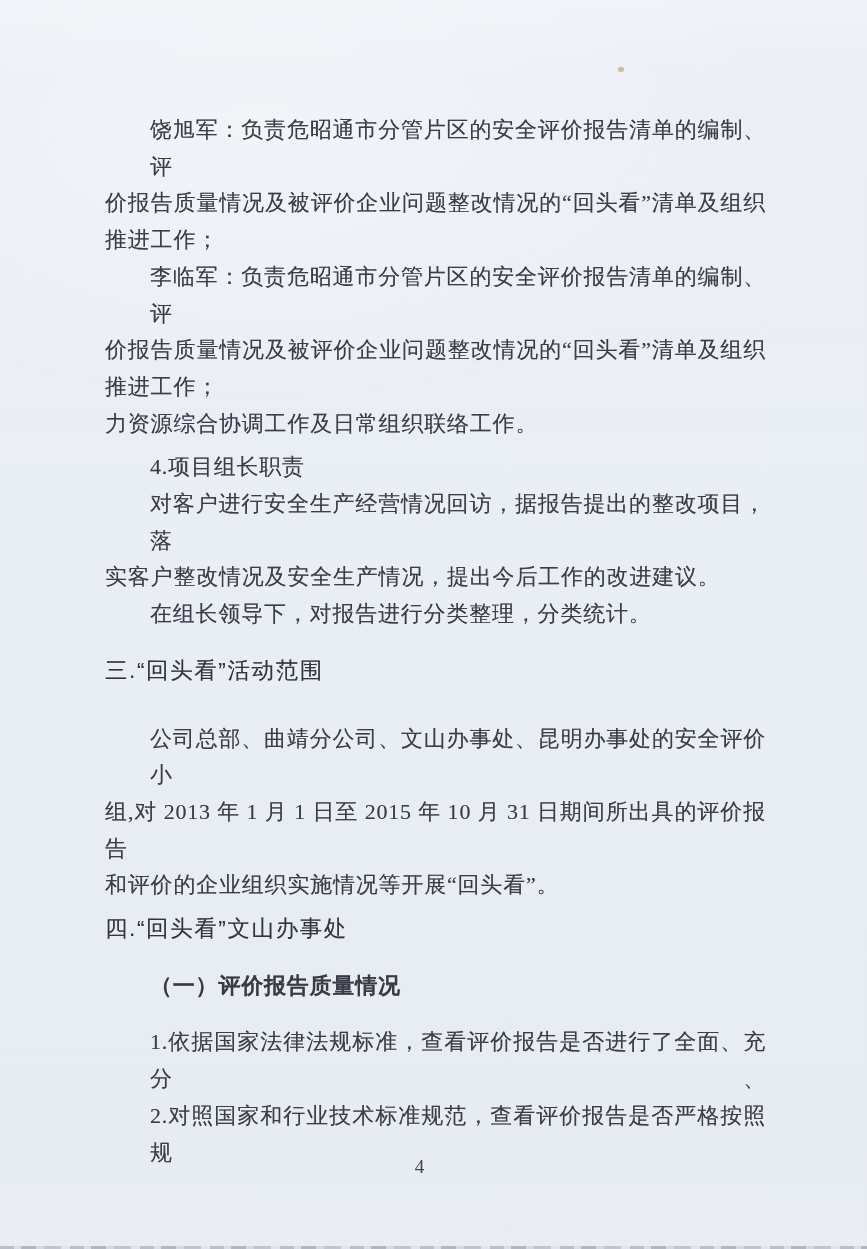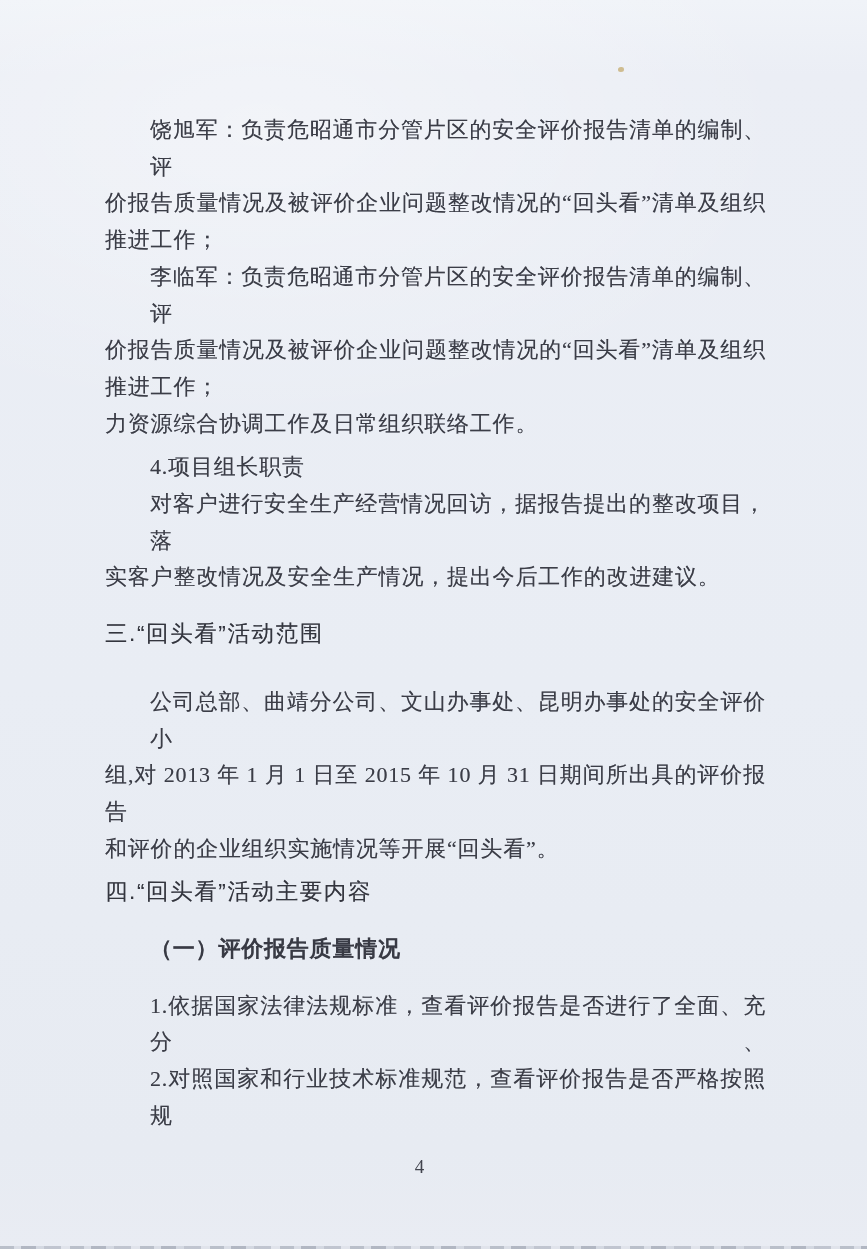--- a/index.html
+++ b/index.html
@@ -80,25 +80,26 @@
       <div class="line body indent fill">饶旭军：负责危昭通市分管片区的安全评价报告清单的编制、评</div>
       <div class="line body fill">价报告质量情况及被评价企业问题整改情况的“回头看”清单及组织</div>
       <div class="line body">推进工作；</div>
       <div class="line body indent fill">李临军：负责危昭通市分管片区的安全评价报告清单的编制、评</div>
       <div class="line body fill">价报告质量情况及被评价企业问题整改情况的“回头看”清单及组织</div>
       <div class="line body">推进工作；</div>
       <div class="line body">力资源综合协调工作及日常组织联络工作。</div>
       <div class="line body indent gap-s">4.项目组长职责</div>
       <div class="line body indent fill">对客户进行安全生产经营情况回访，据报告提出的整改项目，落</div>
       <div class="line body">实客户整改情况及安全生产情况，提出今后工作的改进建议。</div>
+      <div class="line body indent">在组长领导下，对报告进行分类整理，分类统计。</div>
       <div class="line heading gap-m">三.“回头看”活动范围</div>
       <div class="line body indent fill gap-l">公司总部、曲靖分公司、文山办事处、昆明办事处的安全评价小</div>
       <div class="line body fill">组,对 2013 年 1 月 1 日至 2015 年 10 月 31 日期间所出具的评价报告</div>
       <div class="line body">和评价的企业组织实施情况等开展“回头看”。</div>
-      <div class="line heading gap-s">四.“回头看”活动主要内容</div>
+      <div class="line heading gap-s">四.“回头看”文山办事处</div>
       <div class="line subheading indent gap-m">（一）评价报告质量情况</div>
       <div class="line body indent fill gap-m">1.依据国家法律法规标准，查看评价报告是否进行了全面、充分、</div>
       <div class="line body indent fill">2.对照国家和行业技术标准规范，查看评价报告是否严格按照规</div>
     </div>
   <div id="page-number">4</div>
   <div id="speck"></div>
   <div id="scan-edge"></div>
 </div>
 
 </body></html>

